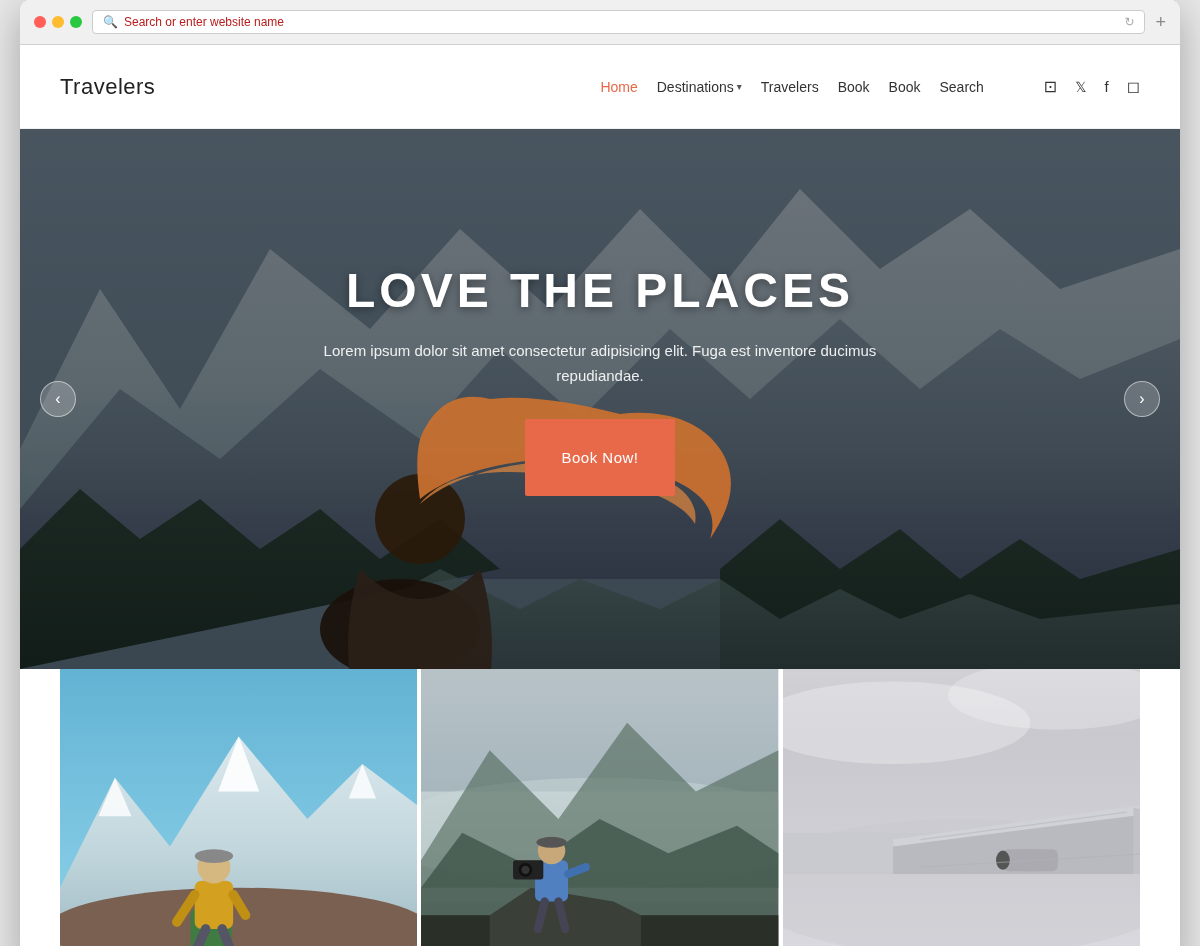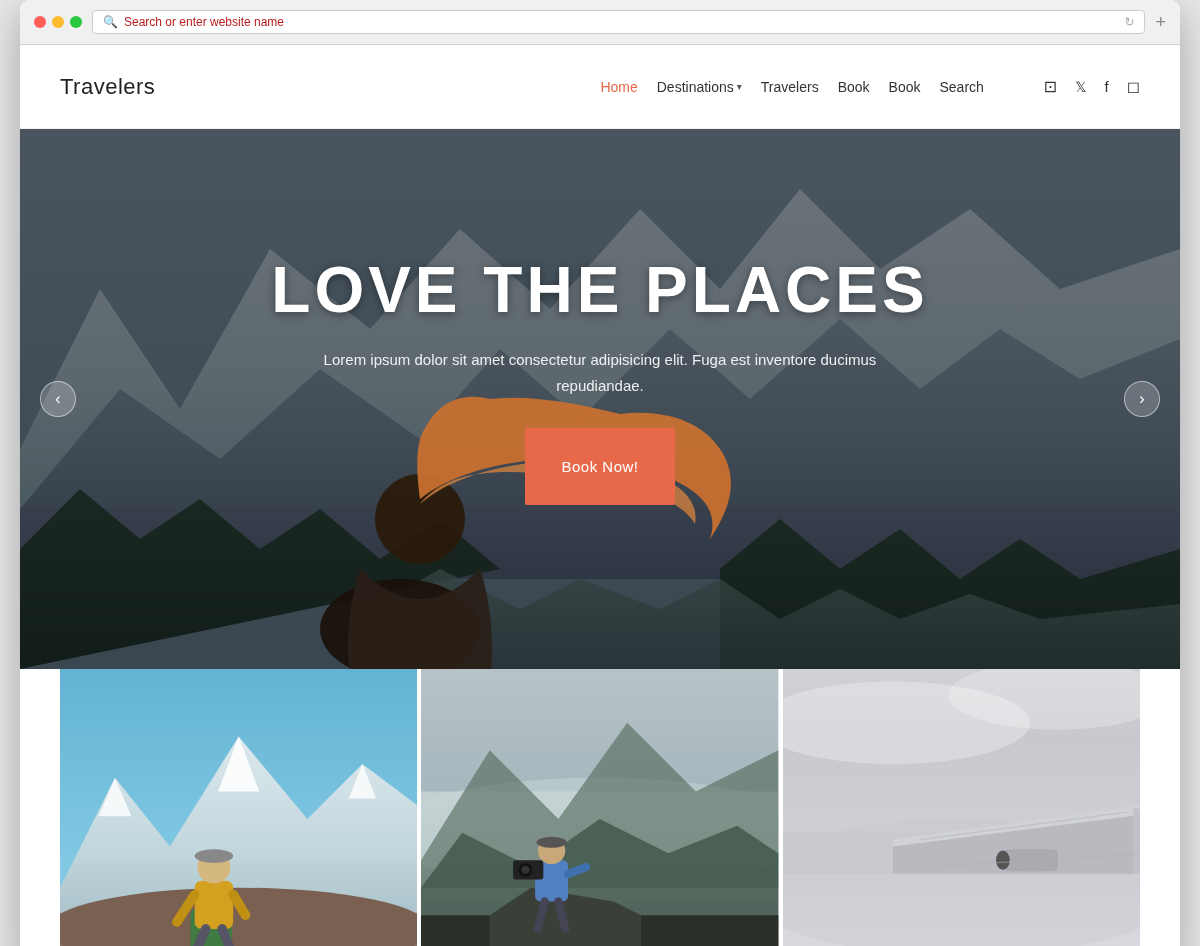--- a/index.html
+++ b/index.html
@@ -137,21 +137,21 @@
 
     .hero-content {
       position: relative;
       z-index: 2;
       text-align: center;
       color: #fff;
       padding: 0 20px;
       margin-top: -40px;
     }
     .hero-title {
-      font-size: 64px;
+      font-size: 48px;
       font-weight: 700;
       letter-spacing: 4px;
       text-transform: uppercase;
       margin-bottom: 20px;
       text-shadow: 0 2px 8px rgba(0,0,0,0.4);
     }
     .hero-subtitle {
       font-size: 15px;
       line-height: 1.7;
       color: rgba(255,255,255,0.9);

